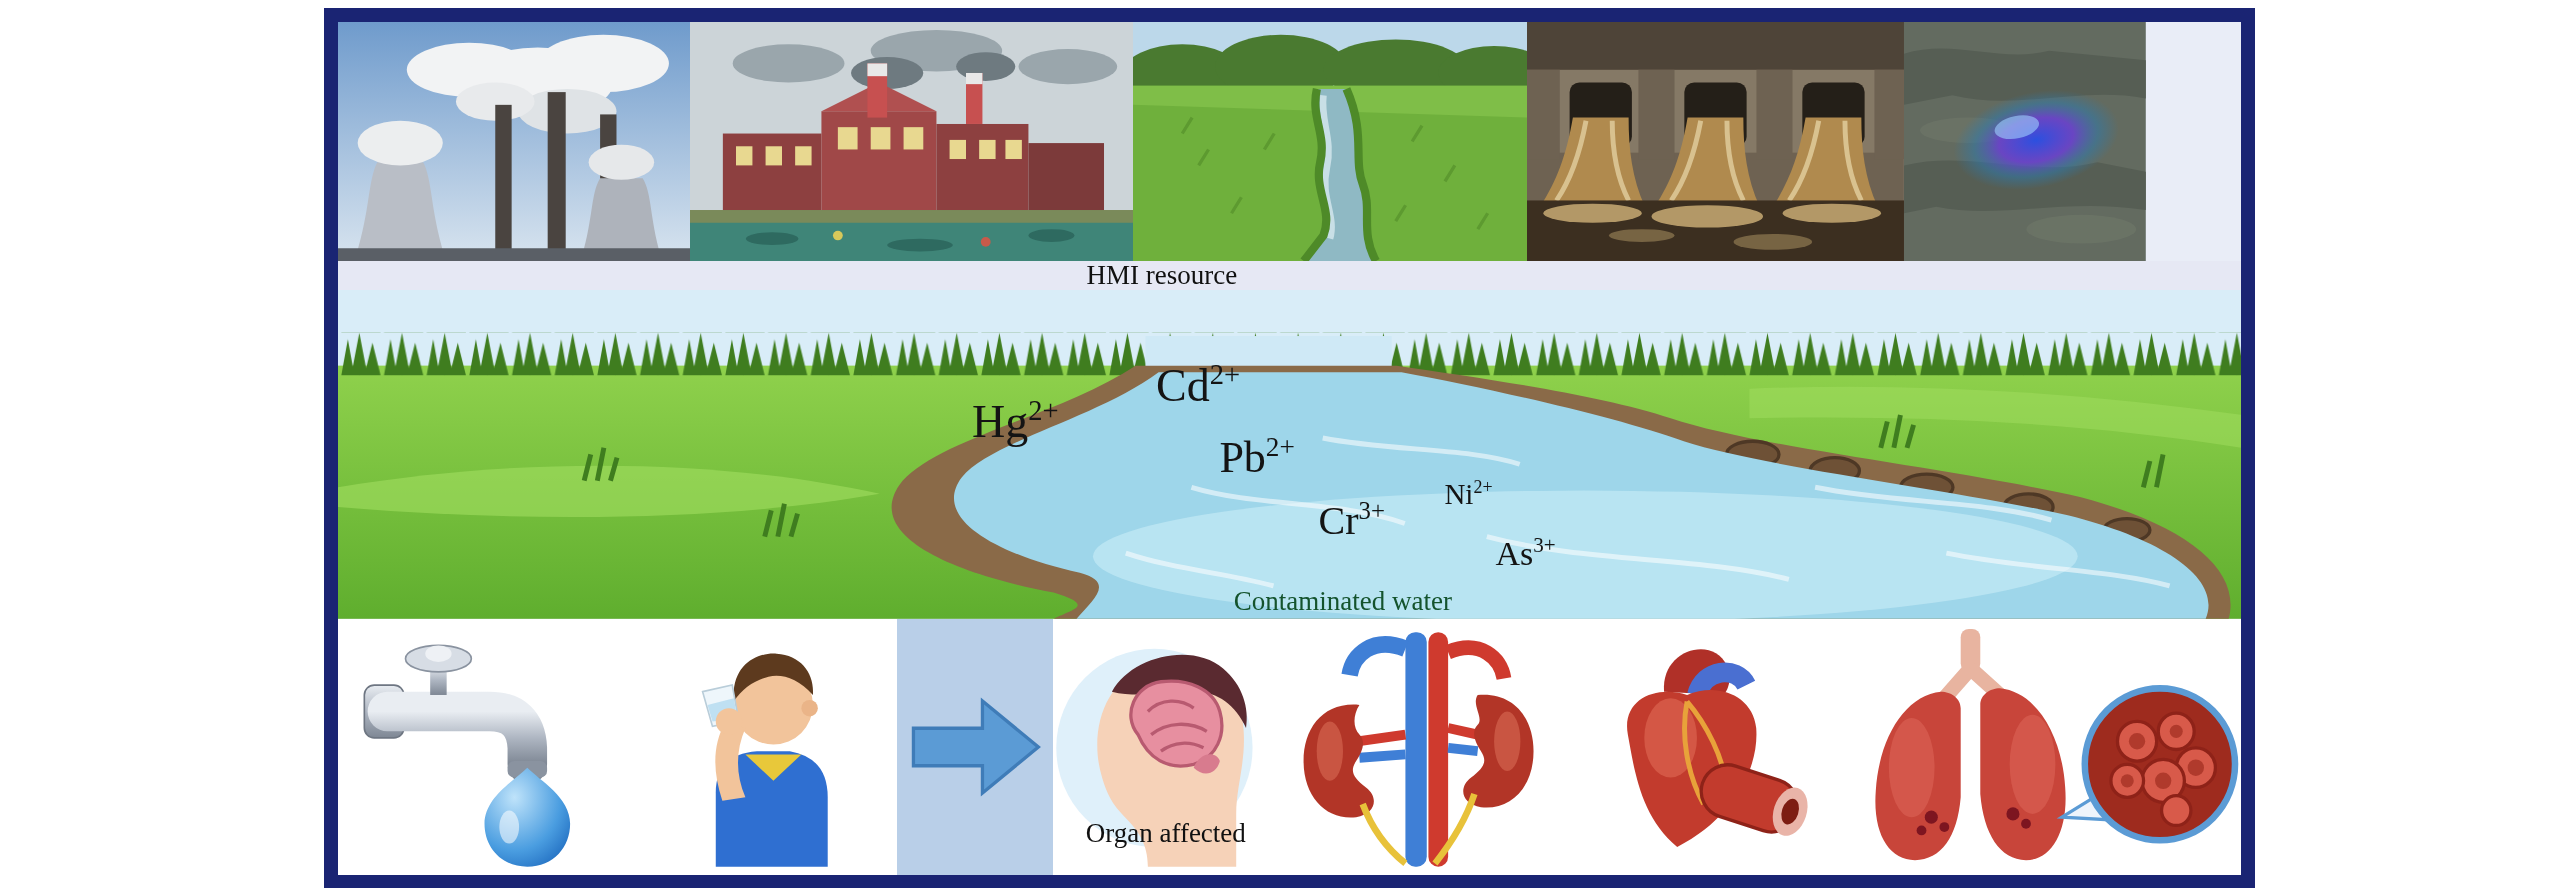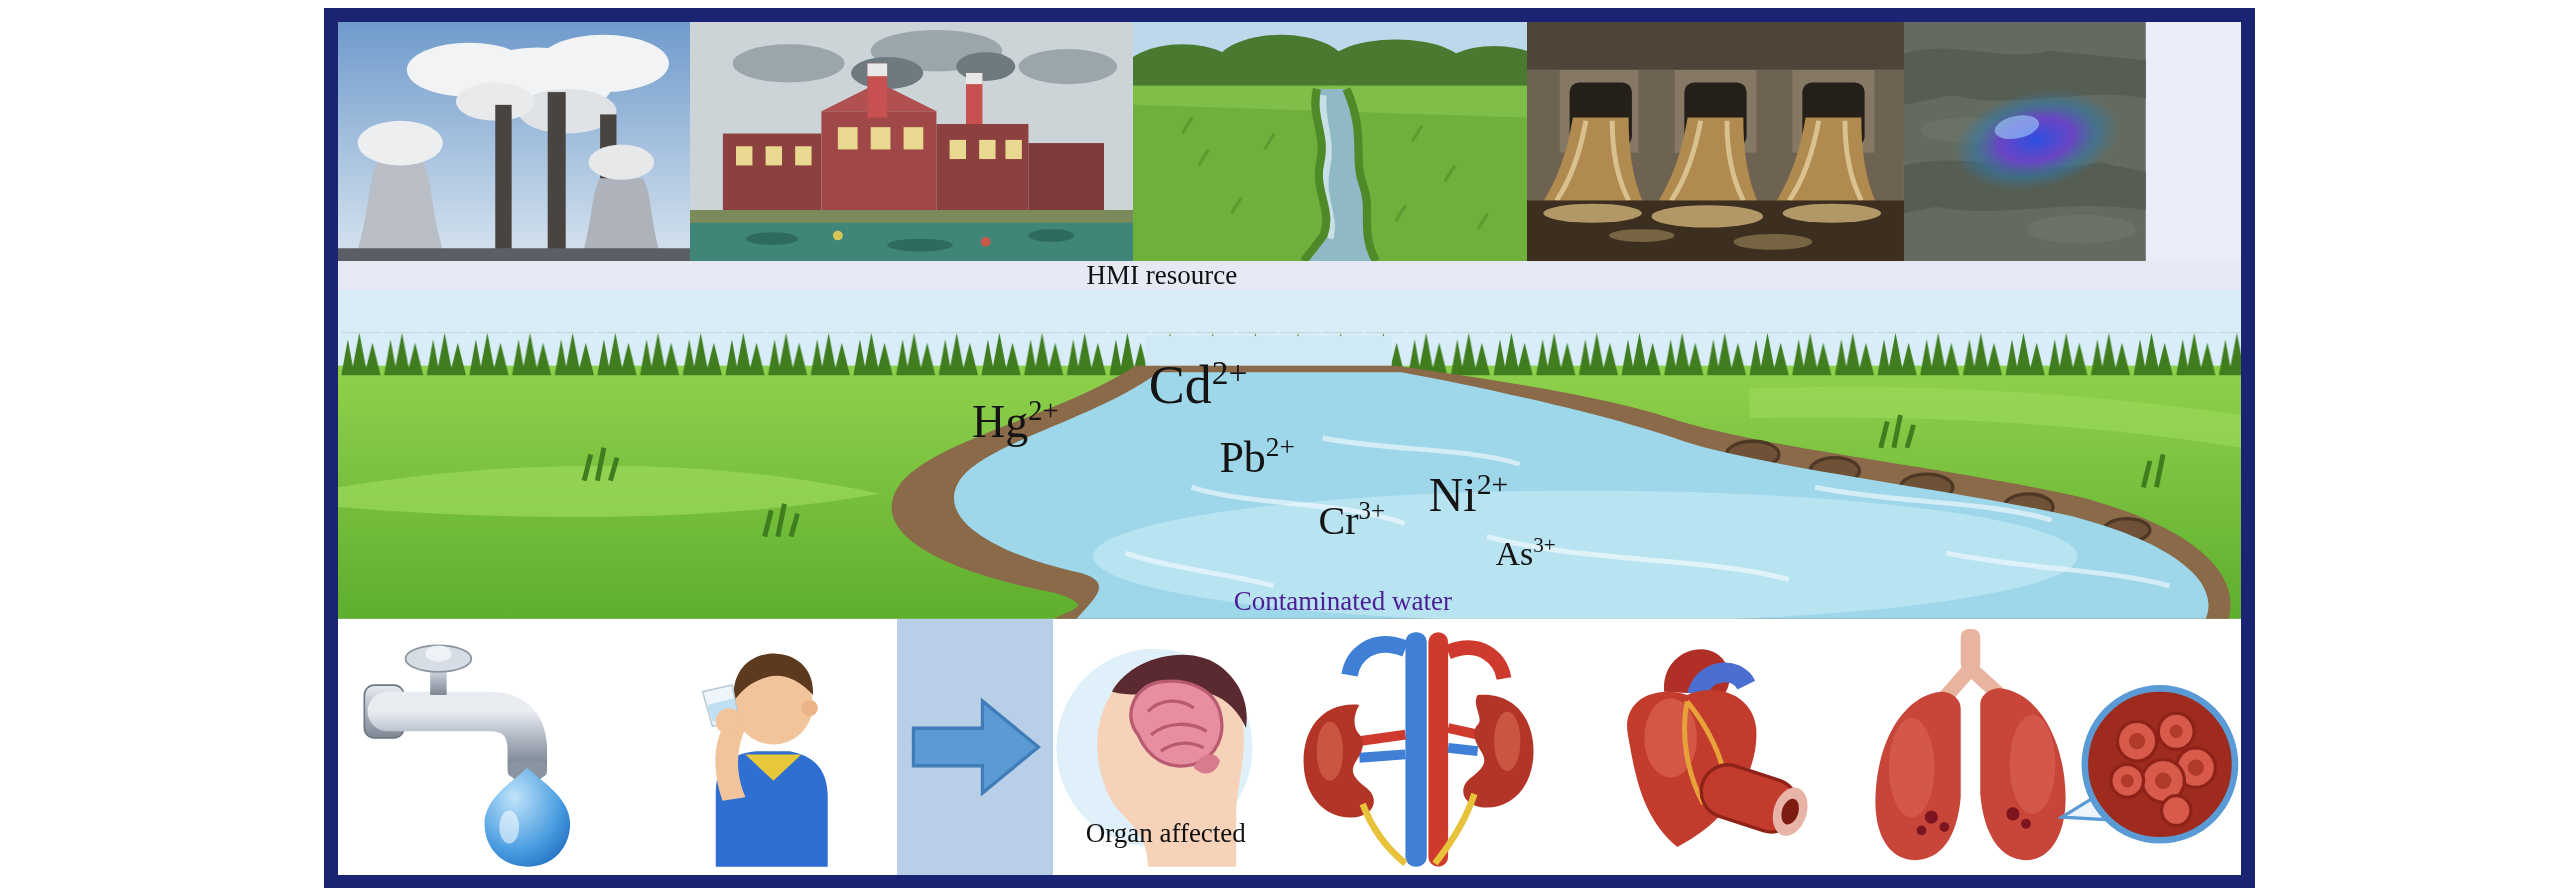--- a/index.html
+++ b/index.html
@@ -21,27 +21,27 @@
   .strip{position:relative;height:29px;background:var(--strip,#e6e8f4);flex:none;}
   .strip-label{position:absolute;left:43.3%;top:50%;transform:translate(-50%,-50%);
                font-size:27px;color:#101010;white-space:nowrap;}
 
   
   .river{position:relative;flex:1;overflow:hidden;}
   .river > svg{position:absolute;left:0;top:0;width:100%;height:100%;}
   .ion{position:absolute;transform:translate(-50%,-50%);color:#141414;white-space:nowrap;}
   .ion sup{font-size:.62em;}
   .ion-hg{left:35.6%;top:40%;font-size:46px;}
-  .ion-cd{left:45.2%;top:29%;font-size:54px;}
+  .ion-cd{left:45.2%;top:29%;font-size:46px;}
   .ion-pb{left:48.3%;top:47%;font-size:44px;margin-top:13px;}
   .ion-cr{left:52.9%;top:70%;font-size:40px;margin-left:7px;}
-  .ion-ni{left:59.4%;top:62%;font-size:48px;}
+  .ion-ni{left:59.4%;top:62%;font-size:29px;}
   .ion-as{left:62.4%;top:80%;font-size:34px;}
   .water-caption{position:absolute;left:52.8%;bottom:1.4px;transform:translateX(-50%);
-                 font-size:27px;color:#4c1d95;white-space:nowrap;}
+                 font-size:27px;color:#14532d;white-space:nowrap;}
 
   
   .organs{position:relative;height:256px;background:#ffffff;display:flex;flex-direction:row;flex:none;}
   .organs figure{margin:0;height:100%;}
   .organs svg{display:block;width:100%;height:100%;}
   .o-faucet{width:14.7%;background:#ffffff;}
   .o-boy{width:14.7%;background:#ffffff;}
   .o-arrow{width:8.2%;background:var(--arrow_band,#b9cfe8);}
   .o-brain{width:11.6%;}
   .o-kidney{width:15.1%;}

